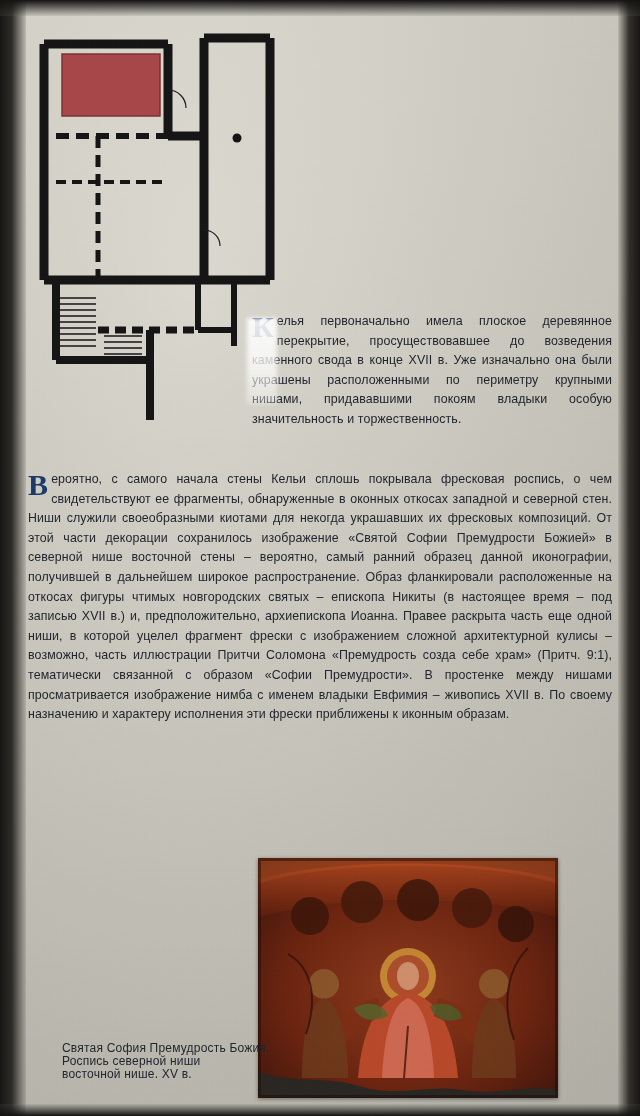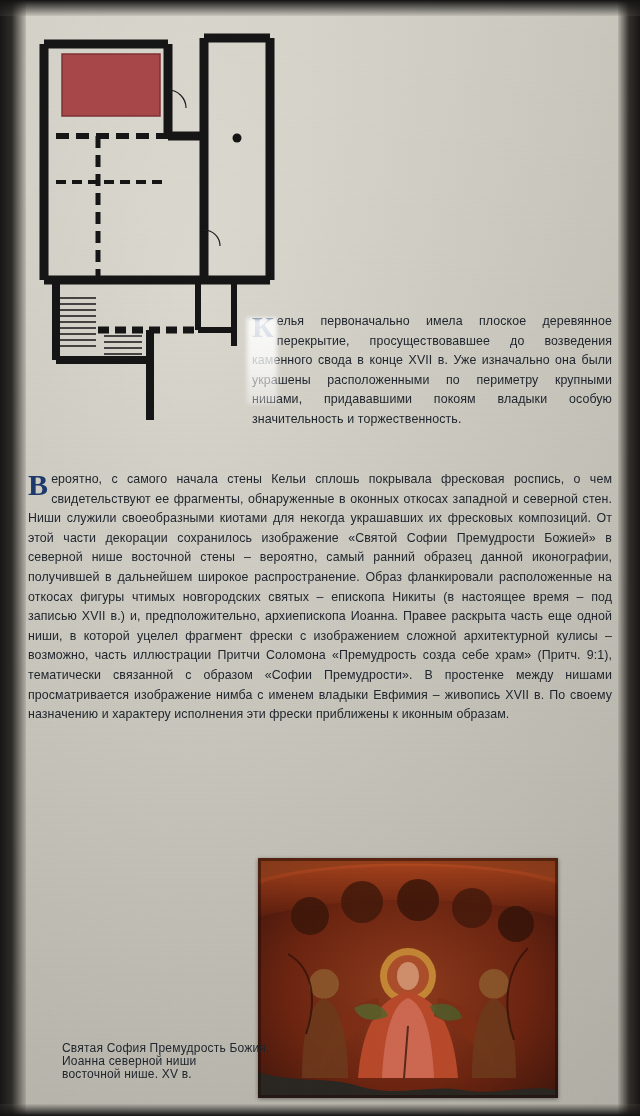--- a/index.html
+++ b/index.html
@@ -242,21 +242,21 @@
       </g>
 
       <path d="M0,214 C40,226 70,218 100,228 C140,240 168,226 204,232 C240,238 268,226 300,232 L300,240 L0,240 Z" fill="#2a2622"></path>
 
       <rect width="300" height="240" fill="none" stroke="#1d0a05" stroke-width="6" opacity="0.5"></rect>
     </svg>
   </div>
 
   <div class="caption">
     <div>Святая София Премудрость Божия.</div>
-    <div>Иоанна северной ниши</div>
+    <div>Роспись северной ниши</div>
     <div>восточной нише. XV в.</div>
   </div>
 
   <div class="noise"></div>
   <div class="edge-left"></div>
   <div class="edge-right"></div>
   <div class="edge-top"></div>
   <div class="edge-bottom"></div>
 </div>
 

